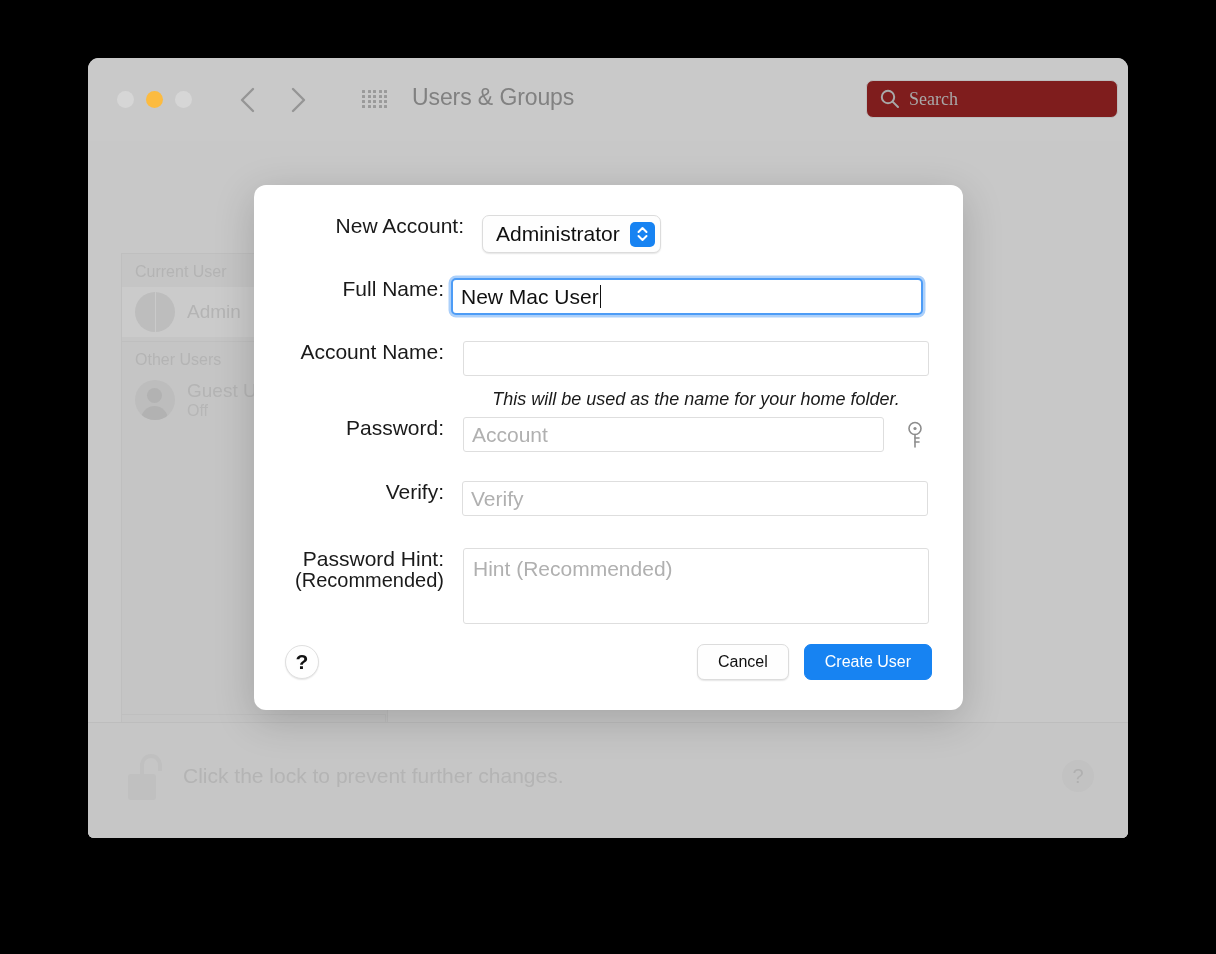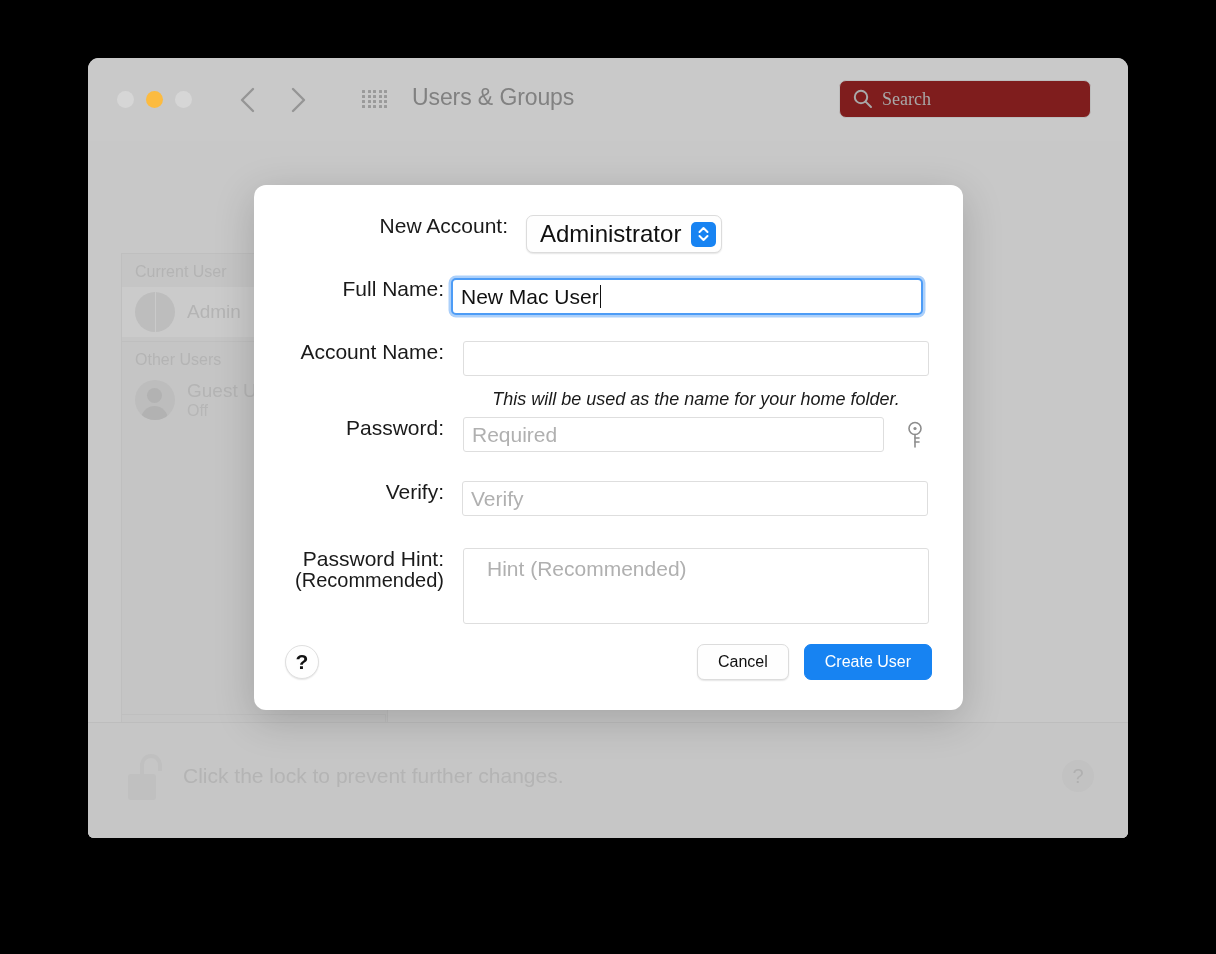--- a/index.html
+++ b/index.html
@@ -26,20 +26,21 @@
   }
 
   
   #toolbar {
     position: absolute;
     left: 0; top: 0;
     width: 100%;
     height: 83px;
     background: #c9c9c9;
     border-bottom: 5px solid #737373;
+    padding-left: 27px;
   }
   .traffic-lights {
     position: absolute;
     left: 29px;
     top: 33px;
     display: flex;
     gap: 12px;
   }
   .tl {
     width: 17px; height: 17px;
@@ -330,21 +331,21 @@
     align-items: center;
     background: #fefefe;
     border: 1px solid #dcdcdc;
     border-radius: 7px;
     box-shadow: 0 1px 1.5px rgba(0,0,0,0.10);
     height: 36px;
     padding: 0 5px 0 13px;
     gap: 10px;
   }
   #popup-new-account .pv {
-    font-size: 24px;
+    font-size: 21px;
     color: #101010;
   }
   .chev-box {
     width: 25px; height: 25px;
     background: #1783f2;
     border-radius: 5px;
     display: flex;
     flex-direction: column;
     align-items: center;
     justify-content: center;
@@ -379,21 +380,21 @@
     margin-left: 1px;
     vertical-align: middle;
   }
   .tarea {
     box-sizing: border-box;
     border: 1px solid #dedede;
     border-radius: 3px;
     background: #fff;
     font-size: 21px;
     color: #b0b0b0;
-    padding: 8px 23px;
+    padding: 8px 9px;
   }
   .helptext {
     font-size: 18px;
     color: #1a1a1a;
   }
 
   
   .btn {
     box-sizing: border-box;
     font-size: 16px;
@@ -549,21 +550,21 @@
       <div id="lock-text">Click the lock to prevent further changes.</div>
       <div id="bottom-help">?</div>
     </div>
 
   </div>
 </div>
 
 <div id="new-user-sheet">
 
   <div class="form-row" style="left:0; top:30px; width:100%;">
-    <div class="field-label" style="width:210px;padding-left:44px;">New Account:</div>
+    <div class="field-label" style="width:210px;">New Account:</div>
     <div style="margin-left:18px;">
       <div id="popup-new-account">
         <span class="pv">Administrator</span>
         <span class="chev-box">
           <svg width="13" height="16" viewBox="0 0 13 16">
             <polyline points="2.5,6 6.5,2 10.5,6" fill="none" stroke="#fff" stroke-width="2" stroke-linecap="round" stroke-linejoin="round"></polyline>
             <polyline points="2.5,10 6.5,14 10.5,10" fill="none" stroke="#fff" stroke-width="2" stroke-linecap="round" stroke-linejoin="round"></polyline>
           </svg>
         </span>
       </div>
@@ -584,21 +585,21 @@
       <div class="tfield" style="width:466px;">
         <span></span>
       </div>
       <div class="helptext" style="margin-top:13px; text-align:center; width:466px;">This will be used as the name for your home folder.</div>
     </div>
   </div>
 
   <div class="form-row" style="left:0; top:232px; width:100%;">
     <div class="field-label" style="width:190px;">Password:</div>
     <div class="tfield" style="margin-left:19px; width:421px;">
-      <span class="ph">Required</span>
+      <span class="ph">Account</span>
     </div>
   </div>
   <svg id="key-button" viewBox="0 0 26 30">
     <circle cx="13" cy="8.5" r="6" fill="none" stroke="#8d8d8d" stroke-width="1.6"></circle>
     <circle cx="13" cy="8.5" r="1.6" fill="#8d8d8d"></circle>
     <path d="M13 14.5 V27" fill="none" stroke="#8d8d8d" stroke-width="1.6" stroke-linecap="round"></path>
     <path d="M13 18 h4" fill="none" stroke="#8d8d8d" stroke-width="1.6" stroke-linecap="round"></path>
     <path d="M13 22 h4" fill="none" stroke="#8d8d8d" stroke-width="1.6" stroke-linecap="round"></path>
   </svg>
 

